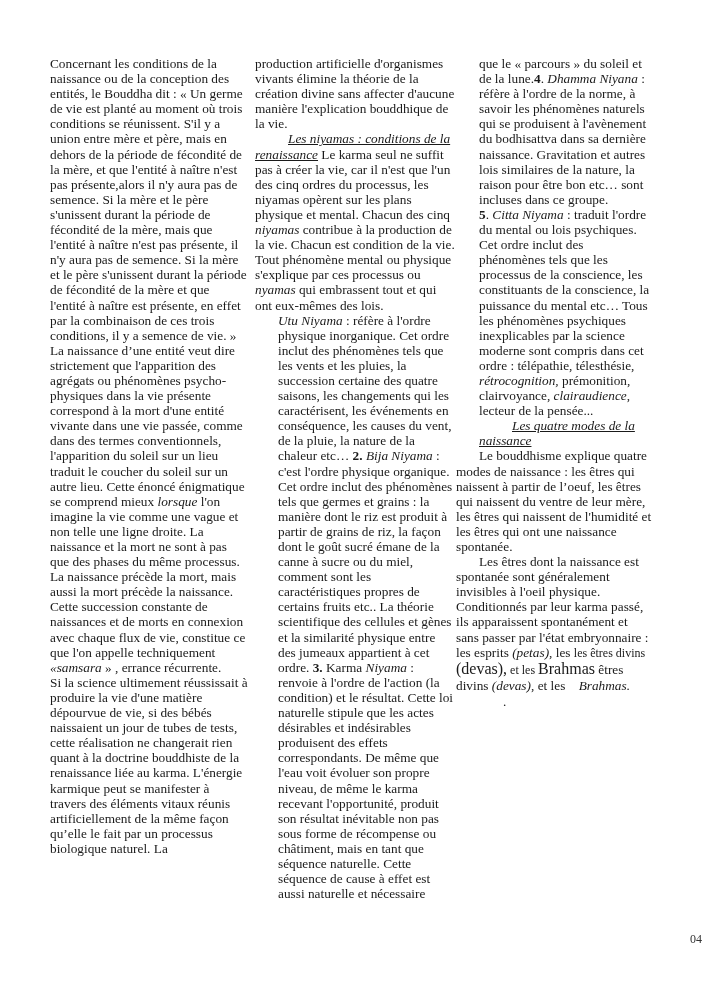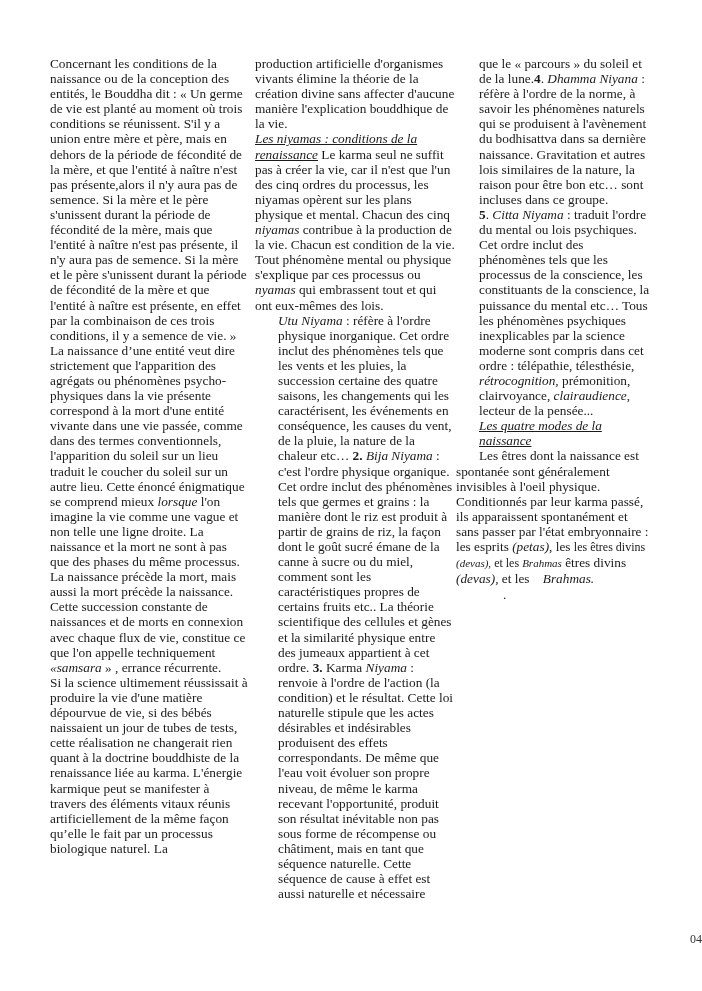--- a/index.html
+++ b/index.html
@@ -16,22 +16,22 @@
     }
     .col p { margin: 0; }
     #col1 { left: 50px; width: 198px; }
     #col2 { left: 255px; width: 200px; }
     #col3 { left: 456px; width: 196px; }
     .indent-block { padding-left: 23px; }
     .indent-first { text-indent: 23px; }
     .it { font-style: italic; }
     .b { font-weight: bold; }
     .small { font-size: 12px; }
-    .small-it { font-size: 11px; font-style: italic; }
-    .heading { font-style: italic; text-decoration: underline; }
+    .small-it { font-size: 16px; }
+    .heading { font-style: italic; text-decoration: underline; margin-left: 33px; }
     .page-number {
       position: absolute; top: 932px; left: 0; width: 702px;
       text-align: right; font-size: 12px; color: #333;
     }
     .dot { display: block; padding-left: 47px; line-height: 18px; }
   </style>
 </head>
 <body>
 
 <div id="col1" class="col">
@@ -41,17 +41,18 @@
 </div>
 
 <div id="col2" class="col">
   <p>production artificielle d'organismes vivants élimine la théorie de la création divine sans affecter d'aucune manière l'explication bouddhique de la vie.</p>
   <p><span class="heading">Les niyamas : conditions de la renaissance</span><span> Le karma seul ne suffit pas à créer la vie, car il n'est que l'un des cinq ordres du processus, les niyamas opèrent sur les plans physique et mental. Chacun des cinq </span><span class="it">niyamas</span><span> contribue à la production de la vie. Chacun est condition de la vie. Tout phénomène mental ou physique s'explique par ces processus ou </span><span class="it">nyamas</span><span> qui embrassent tout et qui ont eux-mêmes des lois.</span></p>
   <p class="indent-block"><span class="it">Utu Niyama</span><span> : réfère à l'ordre physique inorganique. Cet ordre inclut des phénomènes tels que les vents et les pluies, la succession certaine des quatre saisons, les changements qui les caractérisent, les événements en conséquence, les causes du vent, de la pluie, la nature de la chaleur etc… </span><span class="b">2.</span> <span class="it">Bija Niyama</span><span> : c'est l'ordre physique organique. Cet ordre inclut des phénomènes tels que germes et grains : la manière dont le riz est produit à partir de grains de riz, la façon dont le goût sucré émane de la canne à sucre ou du miel, comment sont les caractéristiques propres de certains fruits etc.. La théorie scientifique des cellules et gènes et la similarité physique entre des jumeaux appartient à cet ordre. </span><span class="b">3.</span><span> Karma </span><span class="it">Niyama</span><span> : renvoie à l'ordre de l'action (la condition) et le résultat. Cette loi naturelle stipule que les actes désirables et indésirables produisent des effets correspondants. De même que l'eau voit évoluer son propre niveau, de même le karma recevant l'opportunité, produit son résultat inévitable non pas sous forme de récompense ou châtiment, mais en tant que séquence naturelle. Cette séquence de cause à effet est aussi naturelle et nécessaire</span></p>
 </div>
 
 <div id="col3" class="col">
   <p class="indent-block"><span>que le « parcours » du soleil et de la lune.</span><span class="b">4</span><span>. </span><span class="it">Dhamma Niyana</span><span> : réfère à l'ordre de la norme, à savoir les phénomènes naturels qui se produisent à l'avènement du bodhisattva dans sa dernière naissance. Gravitation et autres lois similaires de la nature, la raison pour être bon etc… sont incluses dans ce groupe.</span><br><span class="b">5</span><span>. </span><span class="it">Citta Niyama</span><span> : traduit l'ordre du mental ou lois psychiques. Cet ordre inclut des phénomènes tels que les processus de la conscience, les constituants de la conscience, la puissance du mental etc… Tous les phénomènes psychiques inexplicables par la science moderne sont compris dans cet ordre : télépathie, télesthésie, </span><span class="it">rétrocognition,</span><span> prémonition, clairvoyance, </span><span class="it">clairaudience</span><span>, lecteur de la pensée...</span><br><span class="heading">Les quatre modes de la naissance</span></p>
+  <p class="indent-first">Le bouddhisme explique quatre modes de naissance : les êtres qui naissent à partir de l’oeuf, les êtres qui naissent du ventre de leur mère, les êtres qui naissent de l'humidité et les êtres qui ont une naissance spontanée.</p>
   <p class="indent-first"><span>Les êtres dont la naissance est spontanée sont généralement invisibles à l'oeil physique. Conditionnés par leur karma passé, ils apparaissent spontanément et sans passer par l'état embryonnaire : les esprits </span><span class="it">(petas)</span><span>, les </span><span class="small">les êtres divins</span> <span class="small-it">(devas),</span><span class="small"> et les </span><span class="small-it">Brahmas</span><span> êtres divins </span><span class="it">(devas)</span><span style="white-space:pre">, et les    </span><span class="it">Brahmas.</span></p>
   <span class="dot">.</span>
 </div>
 
 <div class="page-number">04</div>
 
 </body></html>

